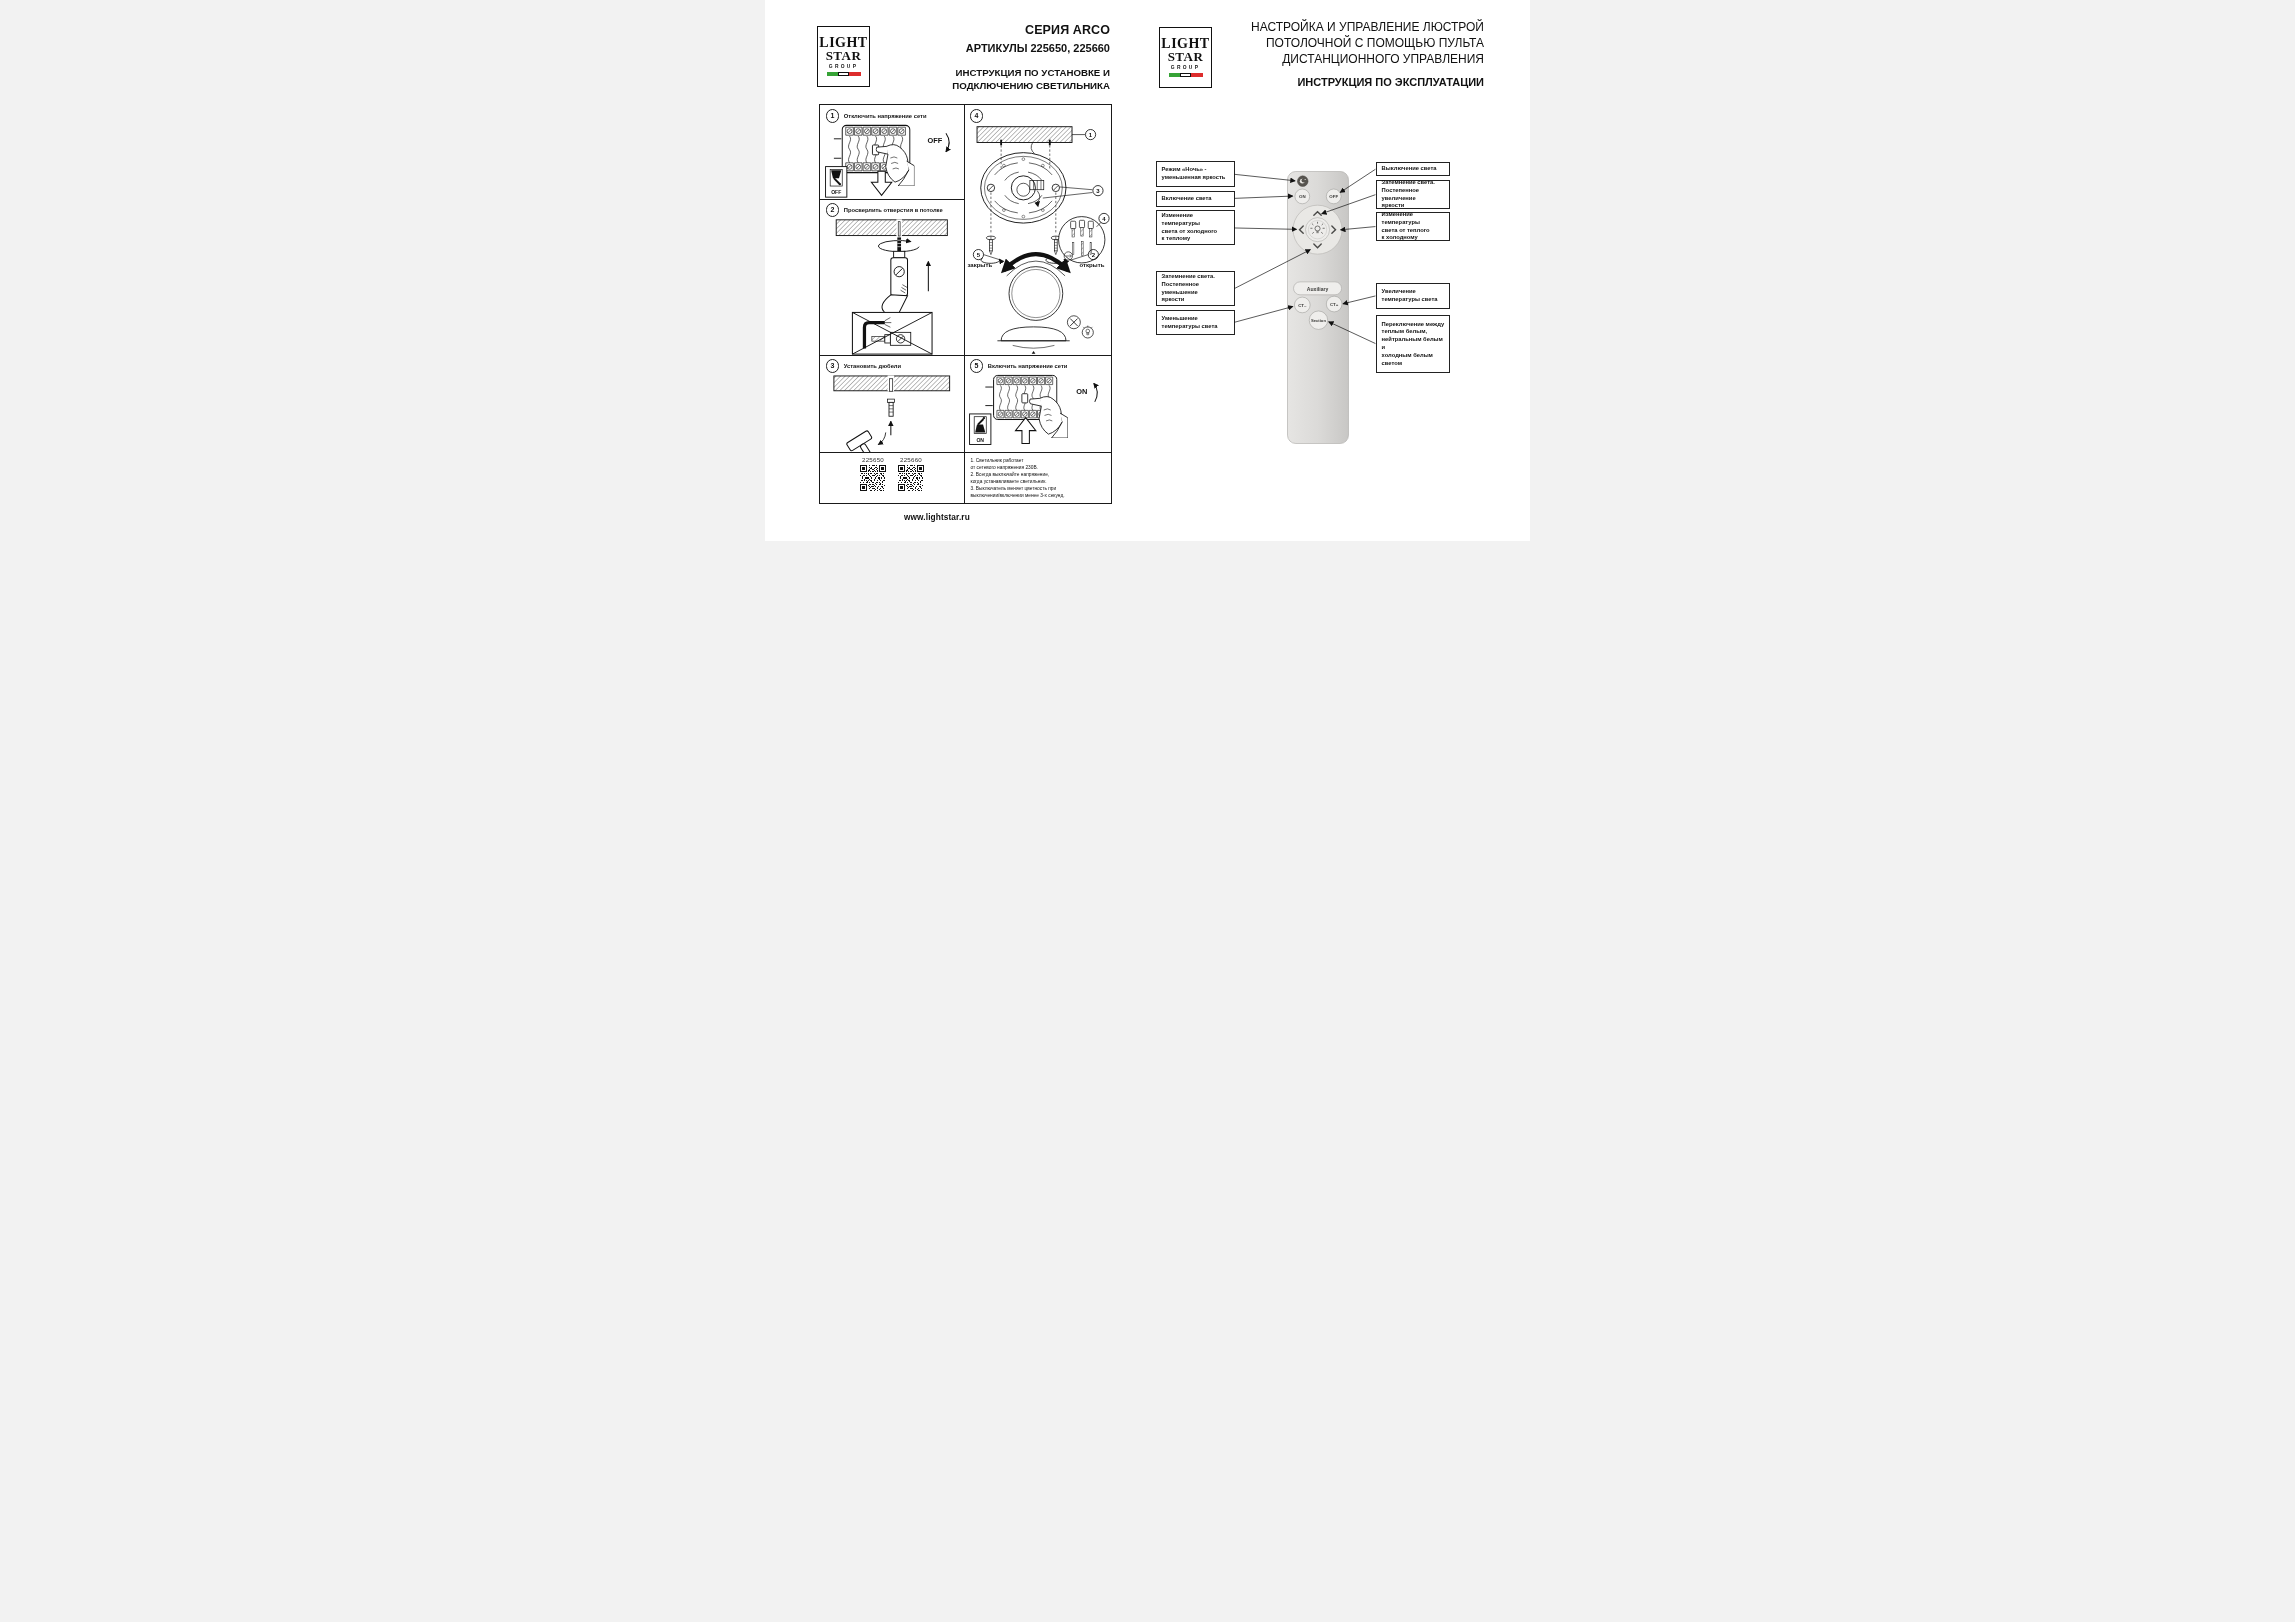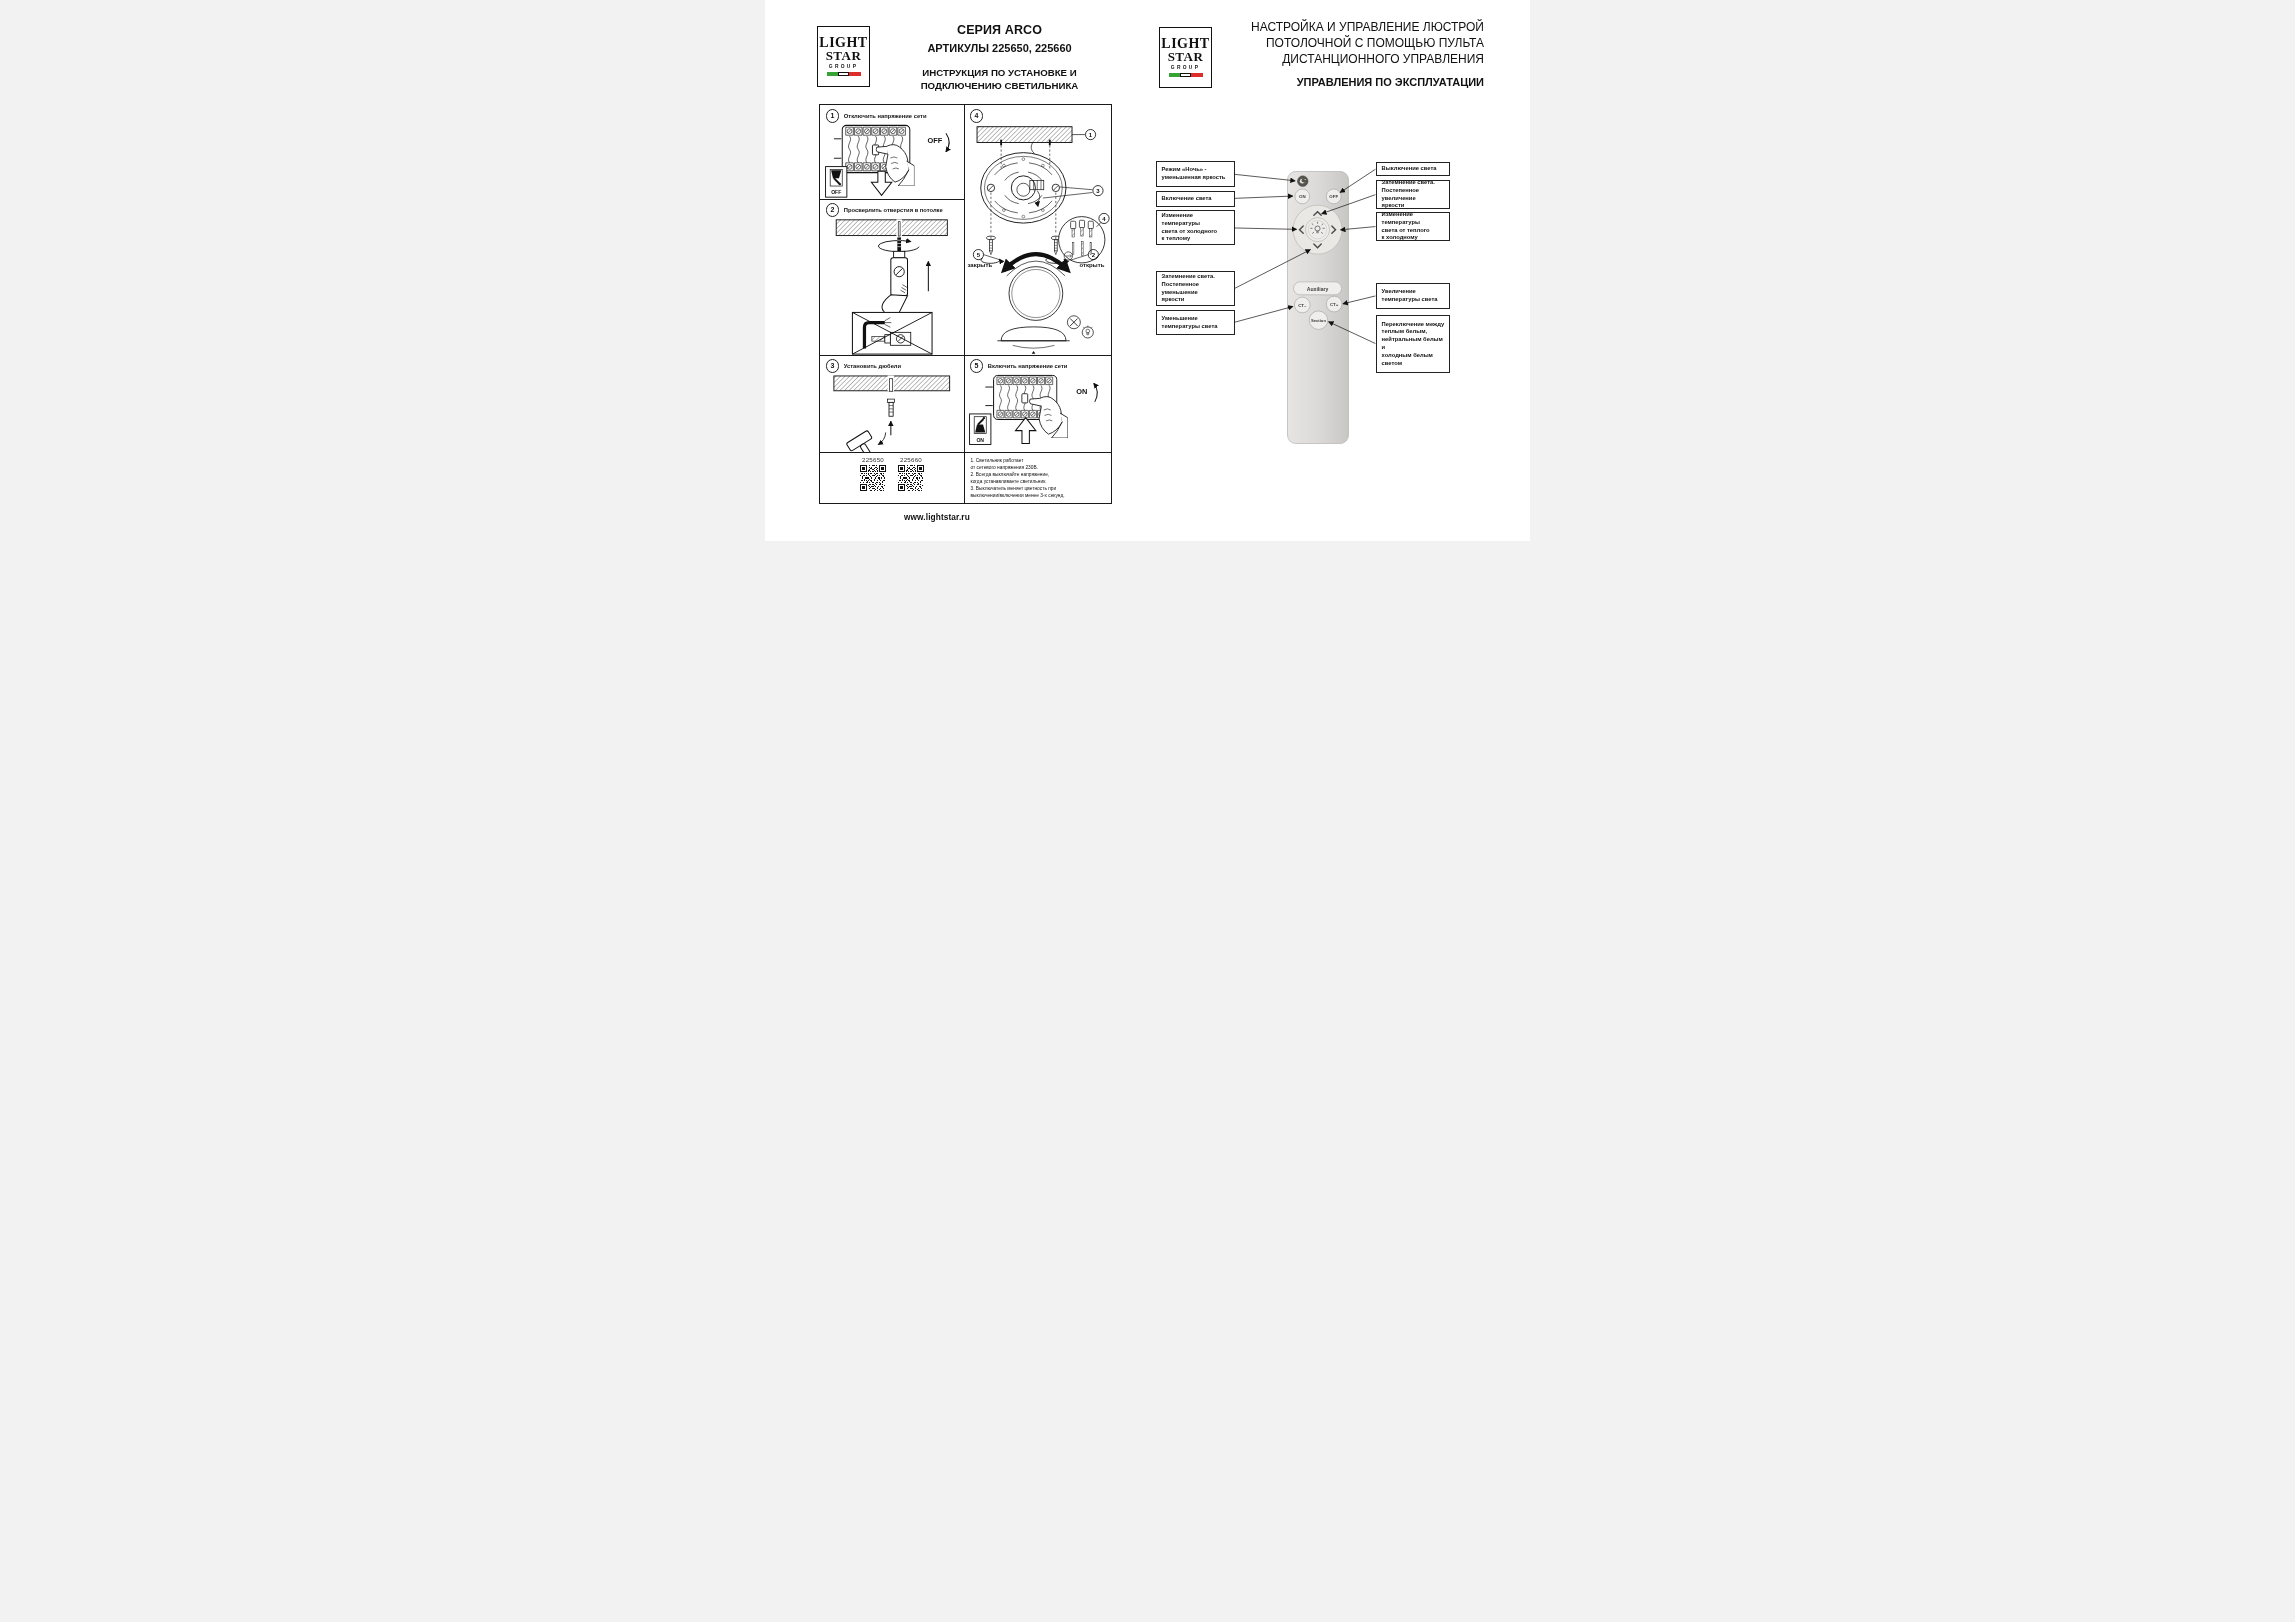--- a/index.html
+++ b/index.html
@@ -10,21 +10,21 @@
   
   .logo{border:0.9px solid #111;width:51px;height:59px;display:flex;flex-direction:column;
         align-items:center;justify-content:center;background:#fff}
   .logo .l1,.logo .l2{font-family:"Liberation Serif",serif;font-weight:bold;line-height:.92;letter-spacing:0.5px}
   .logo .l1{font-size:14px}.logo .l2{font-size:13px}
   .logo .l3{font-size:4.9px;letter-spacing:2.3px;margin-top:1.9px;font-weight:bold}
   .flag{width:34px;height:3.7px;display:flex;margin-top:2.8px}
   .flag .fg{flex:1}
   .flag .fw{flex:.85;border:0.5px solid #111;box-sizing:border-box;background:#fff}
   
-  .lt{left:135px;top:23px;width:199px;text-align:center}
+  .lt{left:146px;top:23px;width:199px;text-align:right}
   .series{font-size:12.5px;font-weight:bold;letter-spacing:0.1px}
   .articles{font-size:11px;font-weight:bold;margin-top:5.1px}
   .insttitle{font-size:9.7px;font-weight:bold;margin-top:13px;line-height:1.28}
   
   .rt{left:481px;top:20.4px;width:238px;text-align:right}
   .rtitle{font-size:12px;font-weight:normal;line-height:1.33}
   .rsub{font-size:11px;font-weight:bold;margin-top:7.9px}
   
   .table{left:54px;top:104px;width:291px;height:398px;border:0.9px solid #1a1a1a}
   .vline{position:absolute;left:144px;top:0;bottom:0;width:0;border-left:0.8px solid #1a1a1a}
@@ -389,21 +389,21 @@
       <div class="fg" style="background:#36a336"></div>
         <div class="fw"></div>
         <div class="fg" style="background:#dd2c2c"></div>
     </div>
   </div>
 
   <div class="abs rt">
     <div class="rtitle pre">НАСТРОЙКА И УПРАВЛЕНИЕ ЛЮСТРОЙ
 ПОТОЛОЧНОЙ С ПОМОЩЬЮ ПУЛЬТА
 ДИСТАНЦИОННОГО УПРАВЛЕНИЯ</div>
-    <div class="rsub">УПРАВЛЕНИЯ ПО ЭКСПЛУАТАЦИИ</div>
+    <div class="rsub">ИНСТРУКЦИЯ ПО ЭКСПЛУАТАЦИИ</div>
   </div>
 
   <div class="abs callout pre" style="left:391px;top:161px;width:79px;height:26px">Режим «Ночь» -
 уменьшенная яркость</div>
   <div class="abs callout pre" style="left:391px;top:191px;width:79px;height:15.7px">Включение света</div>
   <div class="abs callout pre" style="left:391px;top:210px;width:79px;height:35px">Изменение температуры
 света от холодного
 к теплому</div>
   <div class="abs callout pre" style="left:391px;top:271px;width:79px;height:35px">Затемнение света.
 Постепенное уменьшение

